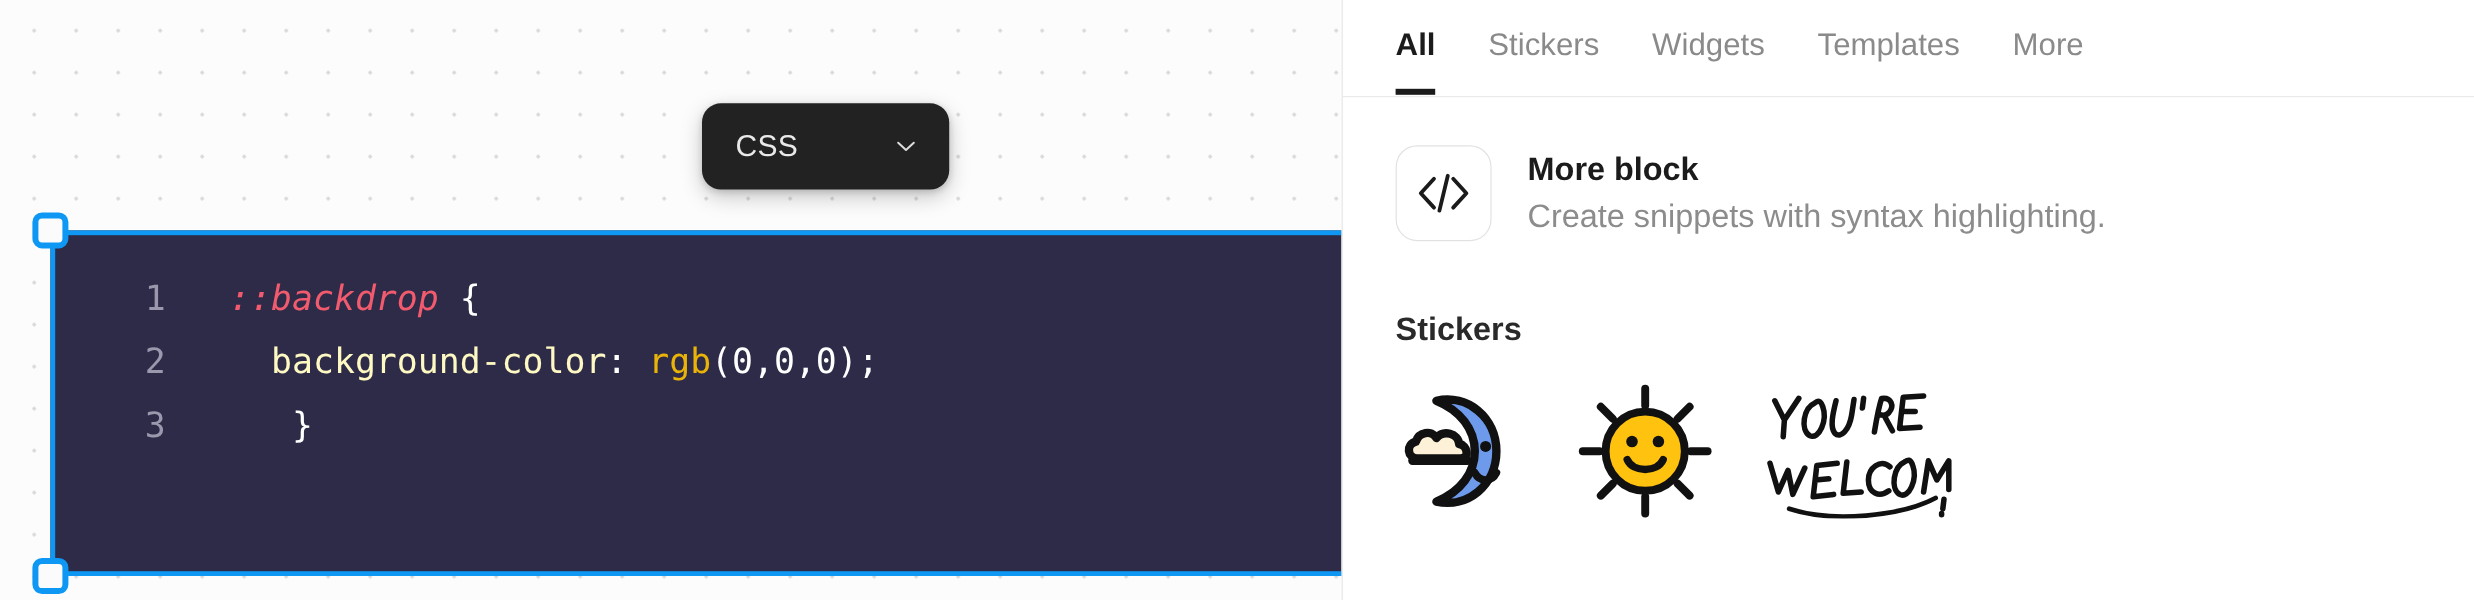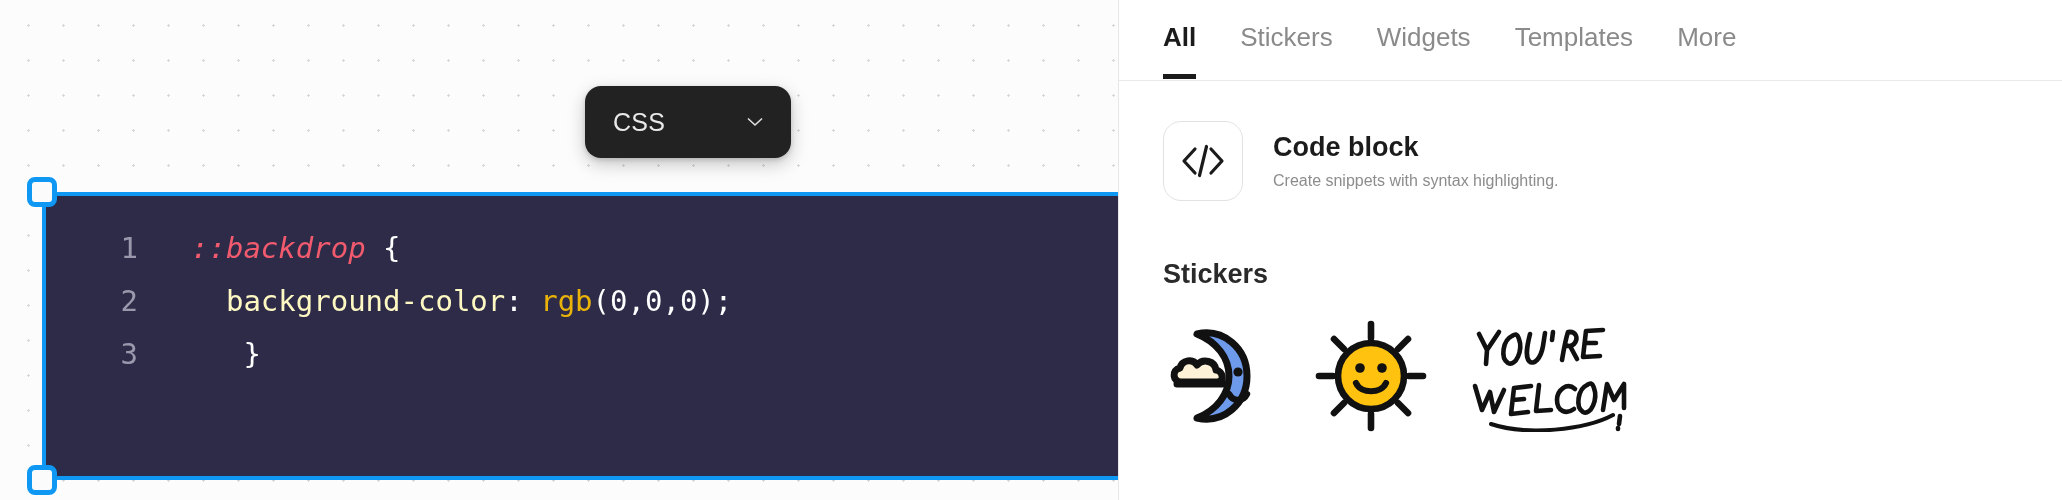--- a/index.html
+++ b/index.html
@@ -122,21 +122,21 @@
     border:1.5px solid #e2e2e2;
     border-radius:18px;
     display:flex; align-items:center; justify-content:center;
     background:#ffffff;
   }
   .result-icon svg { display:block; }
   .result-title {
     font-size:27px; font-weight:bold; color:#1b1b1b;
     margin-bottom:9px; line-height:1.1;
   }
-  .result-sub { font-size:16px; color:#8c8c8c; line-height:1.1; }
+  .result-sub { font-size:27px; color:#8c8c8c; line-height:1.1; }
 
   .section-head {
     font-size:27px; font-weight:bold; color:#2a2a2a;
     margin-top:58px;
   }
 
   .sticker-row {
     display:flex; align-items:flex-start;
     gap:40px; margin-top:30px;
   }
@@ -199,21 +199,21 @@
 
       <div class="result-row">
         <div class="result-icon">
           <svg width="46" height="36" viewBox="0 0 46 36" fill="none">
             <path d="M15 6 L4 18 L15 30" stroke="#1b1b1b" stroke-width="3.2" stroke-linecap="round" stroke-linejoin="round"></path>
             <path d="M31 6 L42 18 L31 30" stroke="#1b1b1b" stroke-width="3.2" stroke-linecap="round" stroke-linejoin="round"></path>
             <path d="M26.5 3.5 L19.5 32.5" stroke="#1b1b1b" stroke-width="3.2" stroke-linecap="round"></path>
           </svg>
         </div>
         <div>
-          <div class="result-title">Code block</div>
+          <div class="result-title">More block</div>
           <div class="result-sub">Create snippets with syntax highlighting.</div>
         </div>
       </div>
 
       <div class="section-head">Stickers</div>
 
       <div class="sticker-row">
 
         <div class="sticker">
           <svg width="112" height="112" viewBox="0 0 112 112" fill="none">

